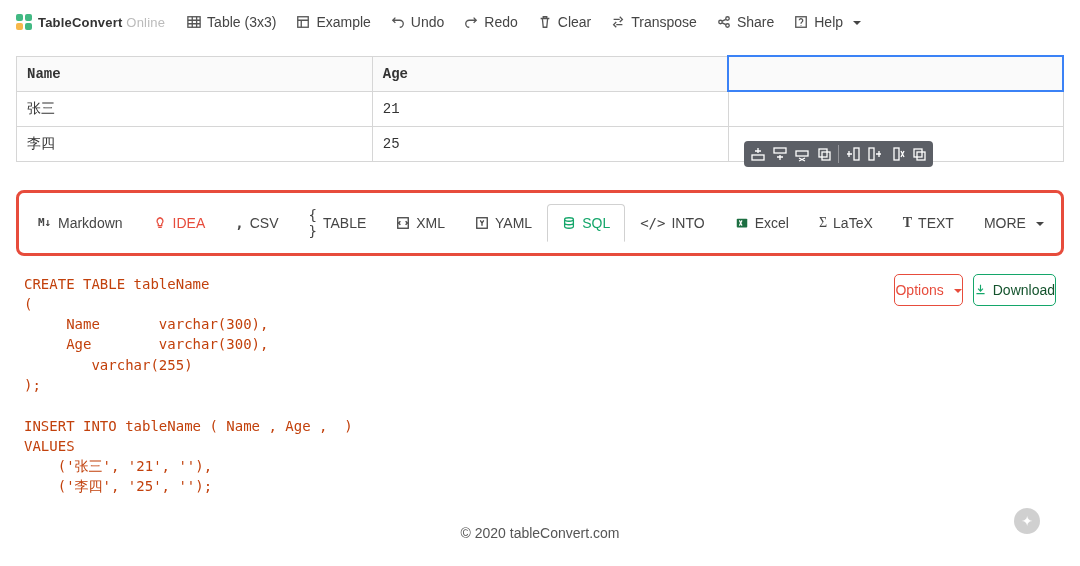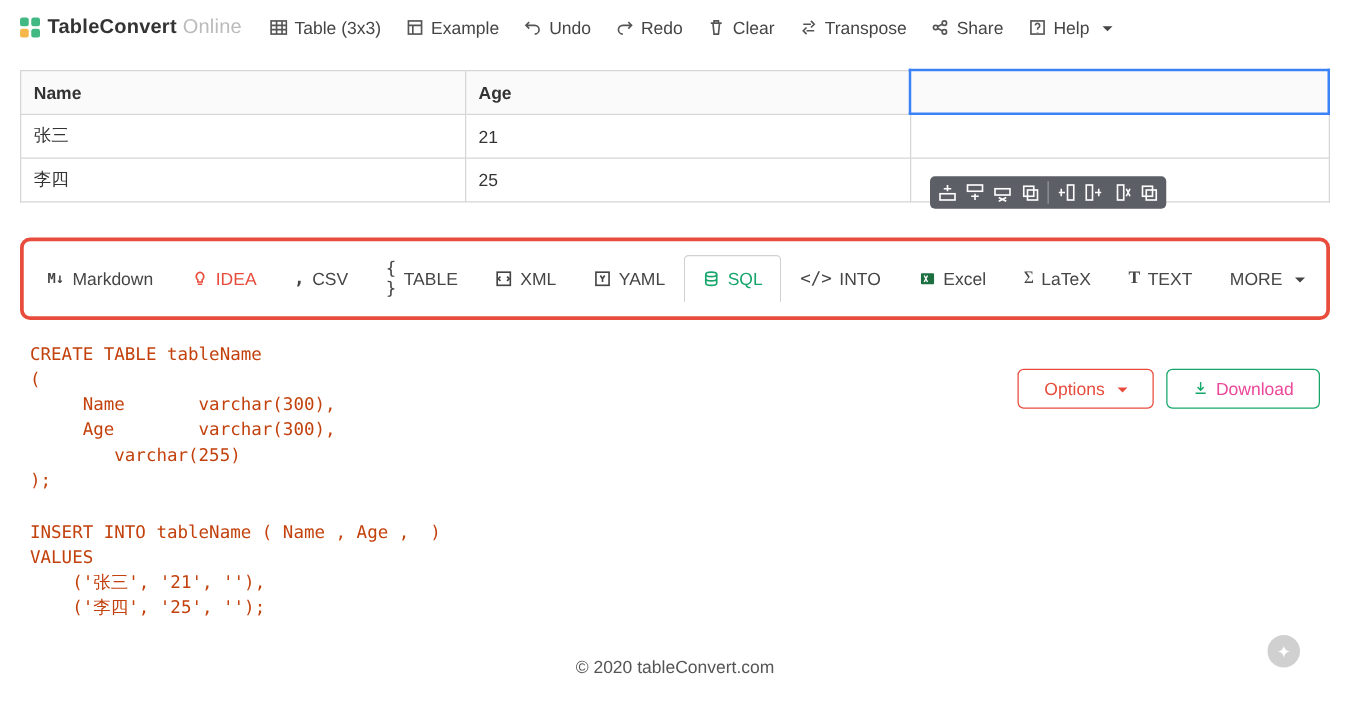--- a/index.html
+++ b/index.html
@@ -4,46 +4,46 @@
 <style>
   * { box-sizing: border-box; margin: 0; padding: 0; }
   body { font-family: -apple-system, BlinkMacSystemFont, "Segoe UI", Helvetica, Arial, sans-serif; font-size: 14px; color: #333; background: #fff; width: 1080px; }
   .topbar { display: flex; align-items: center; gap: 4px; padding: 8px 16px; border-bottom: 1px solid transparent; }
   .logo-block { display: flex; align-items: center; gap: 6px; margin-right: 10px; }
   .logo-squares { width: 16px; height: 16px; display: grid; grid-template-columns: 7px 7px; grid-template-rows: 7px 7px; gap: 2px; }
   .logo-squares div:nth-child(1){background:#42b983;border-radius:2px;}
   .logo-squares div:nth-child(2){background:#42b983;border-radius:2px;}
   .logo-squares div:nth-child(3){background:#f7b84b;border-radius:2px;}
   .logo-squares div:nth-child(4){background:#42b983;border-radius:2px;}
-  .logo-text { font-size: 16px; font-weight: 600; letter-spacing: .2px; }
+  .logo-text { font-size: 13px; font-weight: 600; letter-spacing: .2px; }
   .logo-text .online { color: #bbb; font-weight: 400; }
   .nav-item { display: inline-flex; align-items: center; gap: 6px; padding: 6px 8px; font-size: 14px; color: #454545; cursor: pointer; border-radius: 4px; position: relative; }
   .nav-item svg, .nav-item .glyph { width: 14px; height: 14px; flex: 0 0 auto; stroke: #555; fill: none; stroke-width: 1.5; }
   .hot-badge { background: #e74c3c; color: #fff; font-size: 10px; padding: 0 5px; border-radius: 3px; position: relative; top: -8px; left: -2px; line-height: 14px; }
   .content { padding: 10px 16px 0 16px; }
   table.data { width: 100%; border-collapse: collapse; border: 1px solid #d6d6d6; }
-  table.data th, table.data td { border: 1px solid #d6d6d6; padding: 8px 10px; text-align: left; font-size: 14px; font-weight: 400; height: 35px; }
+  table.data th, table.data td { border: 1px solid #d6d6d6; padding: 8px 10px; text-align: left; font-size: 14px; font-weight: 400; height: 35px; font-family: Liberation Mono, monospace; }
   table.data th { font-weight: 600; background: #fafafa; }
   td.sel, th.sel { border: 2px solid #3b82f6 !important; background: #eef5ff; }
   .cell-toolbar { position: absolute; background: #5c5f66; color: #fff; border-radius: 4px; display: flex; align-items: center; padding: 4px 6px; gap: 6px; font-size: 13px; left: 744px; top: 96px; }
   .cell-toolbar svg { width:16px; height:16px; stroke:#fff; fill:none; stroke-width:1.3; }
   .cell-toolbar .sep { width:1px; height:18px; background: rgba(255,255,255,.35); }
   .tabs-wrap { margin-top: 28px; border: 3px solid #e74c3c; border-radius: 8px; padding: 3px 4px; display: flex; align-items: center; }
   .tab { display: inline-flex; align-items: center; gap: 6px; padding: 10px 14px; font-size: 14px; color: #454545; cursor: pointer; border: 1px solid transparent; border-radius: 4px 4px 0 0; }
   .tab.active { border: 1px solid #d1d1d1; border-bottom-color: #fff; color: #14a66a; }
   .tab.idea { color: #e74c3c; }
   .tab svg,.tab .icon { width:14px; height:14px; stroke: currentColor; fill:none; stroke-width:1.5; }
   .tab .txt { font-family: inherit; }
   .output-area { padding: 18px 8px 10px 8px; display:flex; }
   pre.code { font-family: Menlo, monospace; font-size: 14px; line-height: 1.45; color: #c2410c; white-space: pre; flex: 1; }
   .out-btns { display:flex; gap:10px; align-items:flex-start; }
-  .btn { border:1px solid; border-radius:5px; padding:7px 20px; font-size:14px; cursor:pointer; display:inline-flex; align-items:center; gap:6px; background:#fff;margin-top:21px; }
+  .btn { border:1px solid; border-radius:5px; padding:7px 0; font-size:14px; cursor:pointer; display:inline-flex; align-items:center; gap:6px; background:#fff; }
   .btn-opt { border-color:#e74c3c; color:#e74c3c; }
   .btn-copy { border-color:#14a66a; color:#14a66a; }
-  .btn-dl { border-color:#14a66a; color:#ec4899; }
+  .btn-dl { border-color:#14a66a; color:#14532d; }
   .footer { text-align:center; padding: 18px 0; color:#555; font-size:14px; }
   .watermark { position:absolute; right:40px; top:508px; color:#888; font-size:20px; display:flex; align-items:center; gap:8px; opacity:.55; }
   .wm-circle{ width:26px;height:26px;border-radius:50%;background:#aaa;display:inline-flex;align-items:center;justify-content:center;color:#fff;font-size:14px;}
   .caret-down::after { content:""; display:inline-block; border:4px solid transparent; border-top-color: currentColor; margin-left:4px; position:relative; top:2px; }
 </style>
 </head>
 <body>
 
 <div class="topbar">
   <div class="logo-block">

